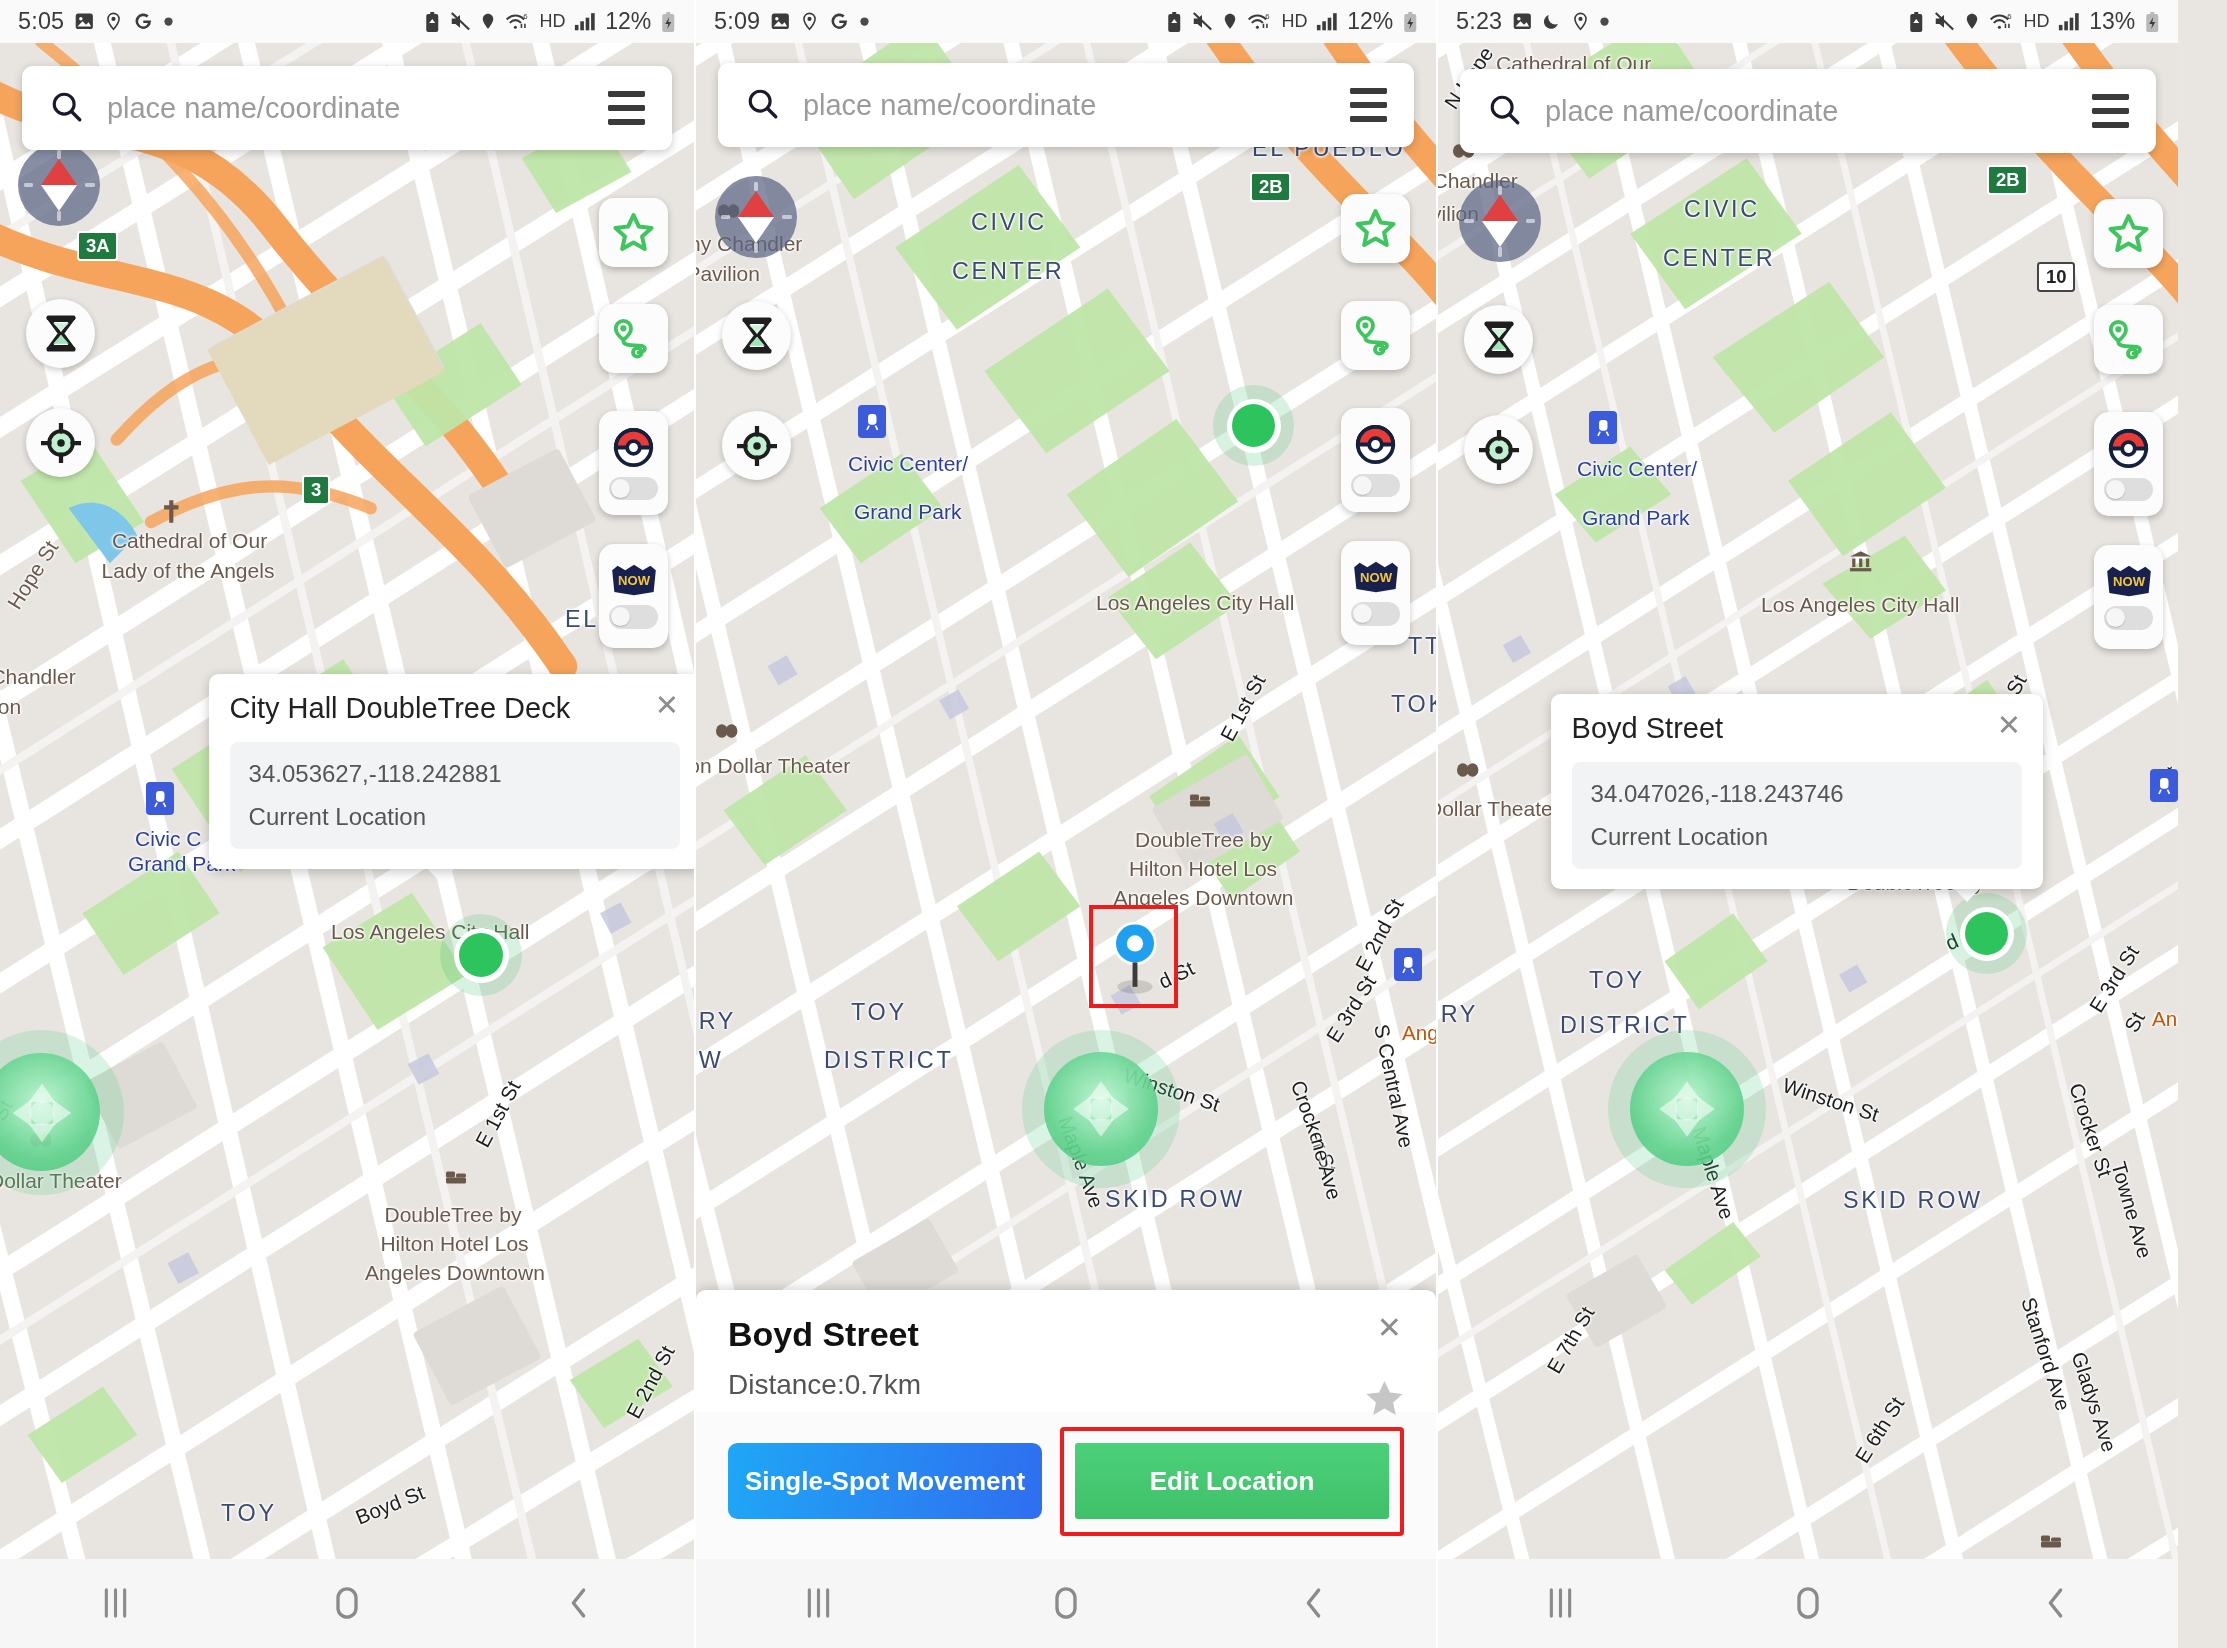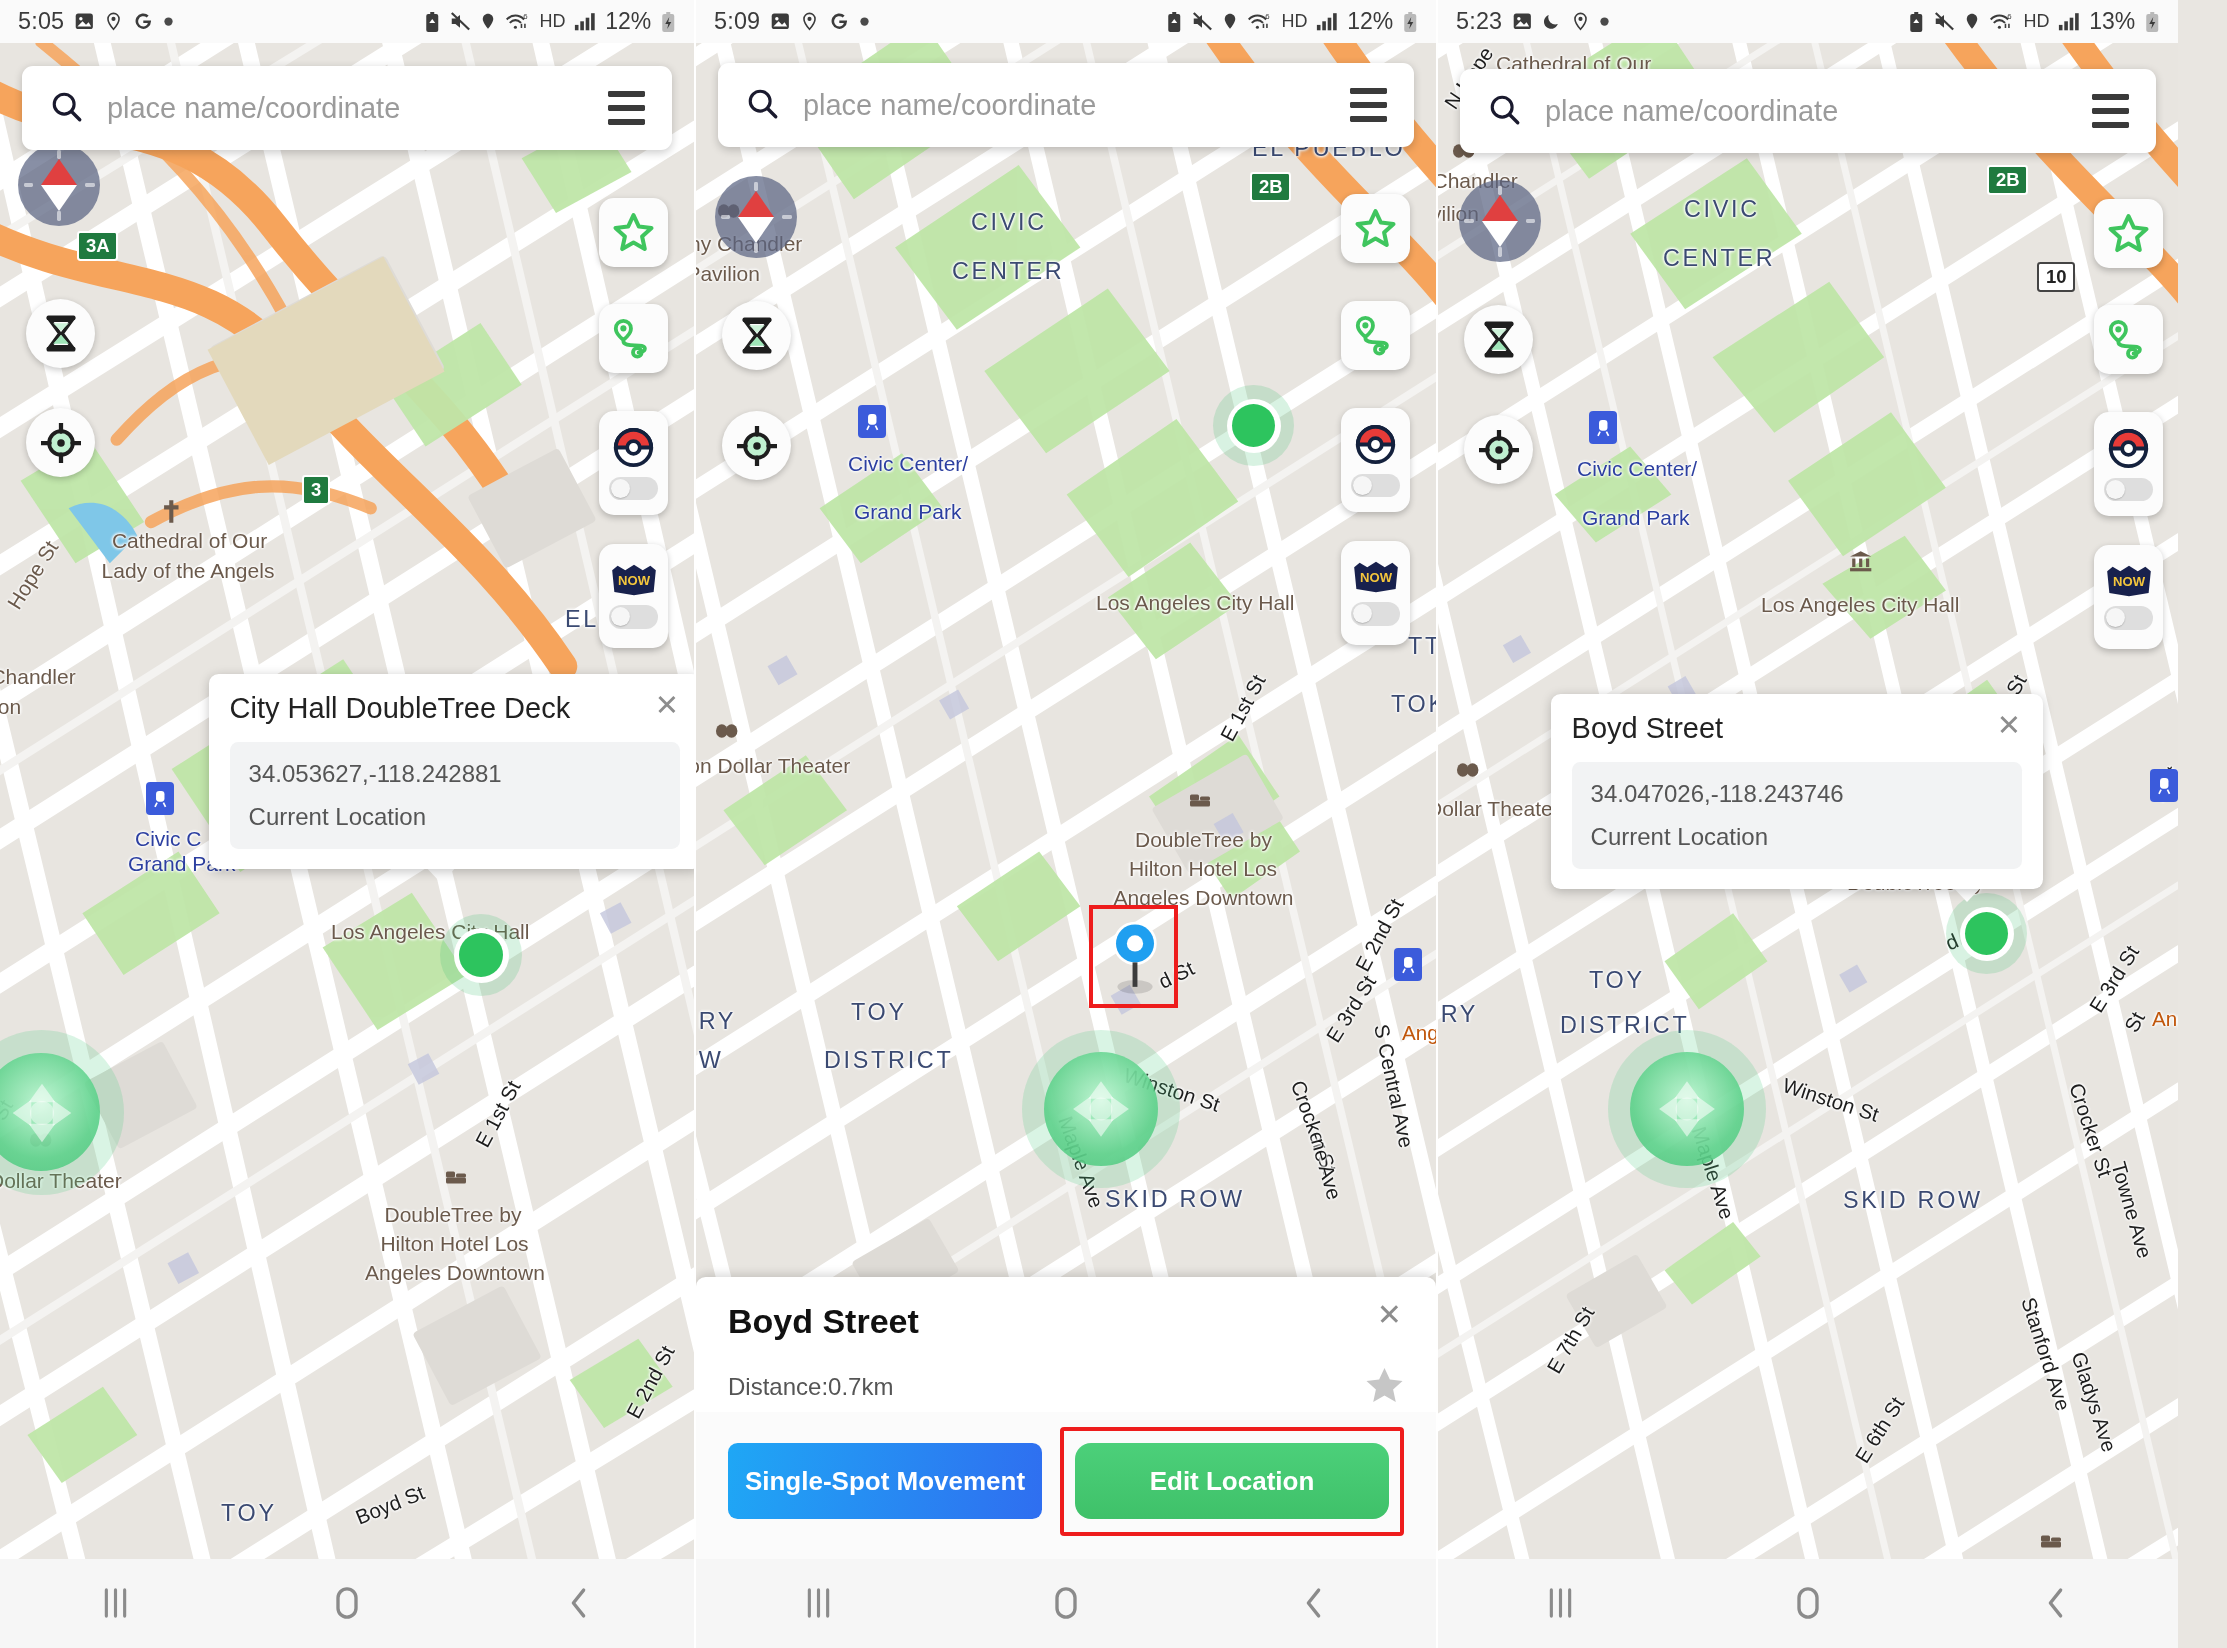--- a/index.html
+++ b/index.html
@@ -115,42 +115,42 @@
 
   
   .sheet {
     position: absolute; left: 0; right: 0; bottom: 89px; background: #ffffff;
     border-top-left-radius: 9.6px; border-top-right-radius: 9.6px;
     box-shadow: 0 -2.1px 9.6px rgba(0,0,0,.15); z-index: 29;
   }
   .sheet .shead { padding: 25px 32px 11px 32px; position: relative; }
   .sheet .stitle { font-size: 34px; font-weight: bold; color: #111; }
   .sheet .scoord { font-size: 24px; color: #555; margin-top: 18px; }
-  .sheet .sdist { font-size: 24px; color: #555; margin-top: 32px; }
+  .sheet .sdist { font-size: 28px; color: #555; margin-top: 15px; }
   .sheet .sx {
     position: absolute; top: 23.4px; right: 34px; color: #8d8d8d; font-size: 30px; line-height: 1;
   }
   .sheet .star-fav { position: absolute; right: 30px; top: 87px; }
   .sheet .sactions {
     display: flex; gap: 18px; padding: 15px 32px 23.4px 32px;
     background: #fbfbfb; align-items: center;
   }
   .btn-blue {
     flex: 1; height: 76px; border-radius: 9.6px; border: none;
     background: linear-gradient(100deg,#1fa7f5 0%,#2f6ef0 100%);
     color: #fff; font-size: 26px; font-weight: bold;
     font-family: "Liberation Sans", sans-serif;
     display: flex; align-items: center; justify-content: center;
   }
   .btn-green-wrap {
     flex: 1; border: 4.1px solid #ee1c1c; border-radius: 4.1px; padding: 12.4px 11px;
     display: flex;
   }
   .btn-green {
-    flex: 1; height: 76px; border-radius: 16px; border: none;
+    flex: 1; height: 76px; border-radius: 3px; border: none;
     background: linear-gradient(180deg,#4cd07a 0%,#3fc169 100%);
     color: #fff; font-size: 26px; font-weight: bold;
     font-family: "Liberation Sans", sans-serif;
     display: flex; align-items: center; justify-content: center;
   }
 
   
   .navbar {
     position: absolute; left: 0; right: 0; bottom: 0; height: 89px;
     background: #f6f6f6; display: flex; align-items: center;

